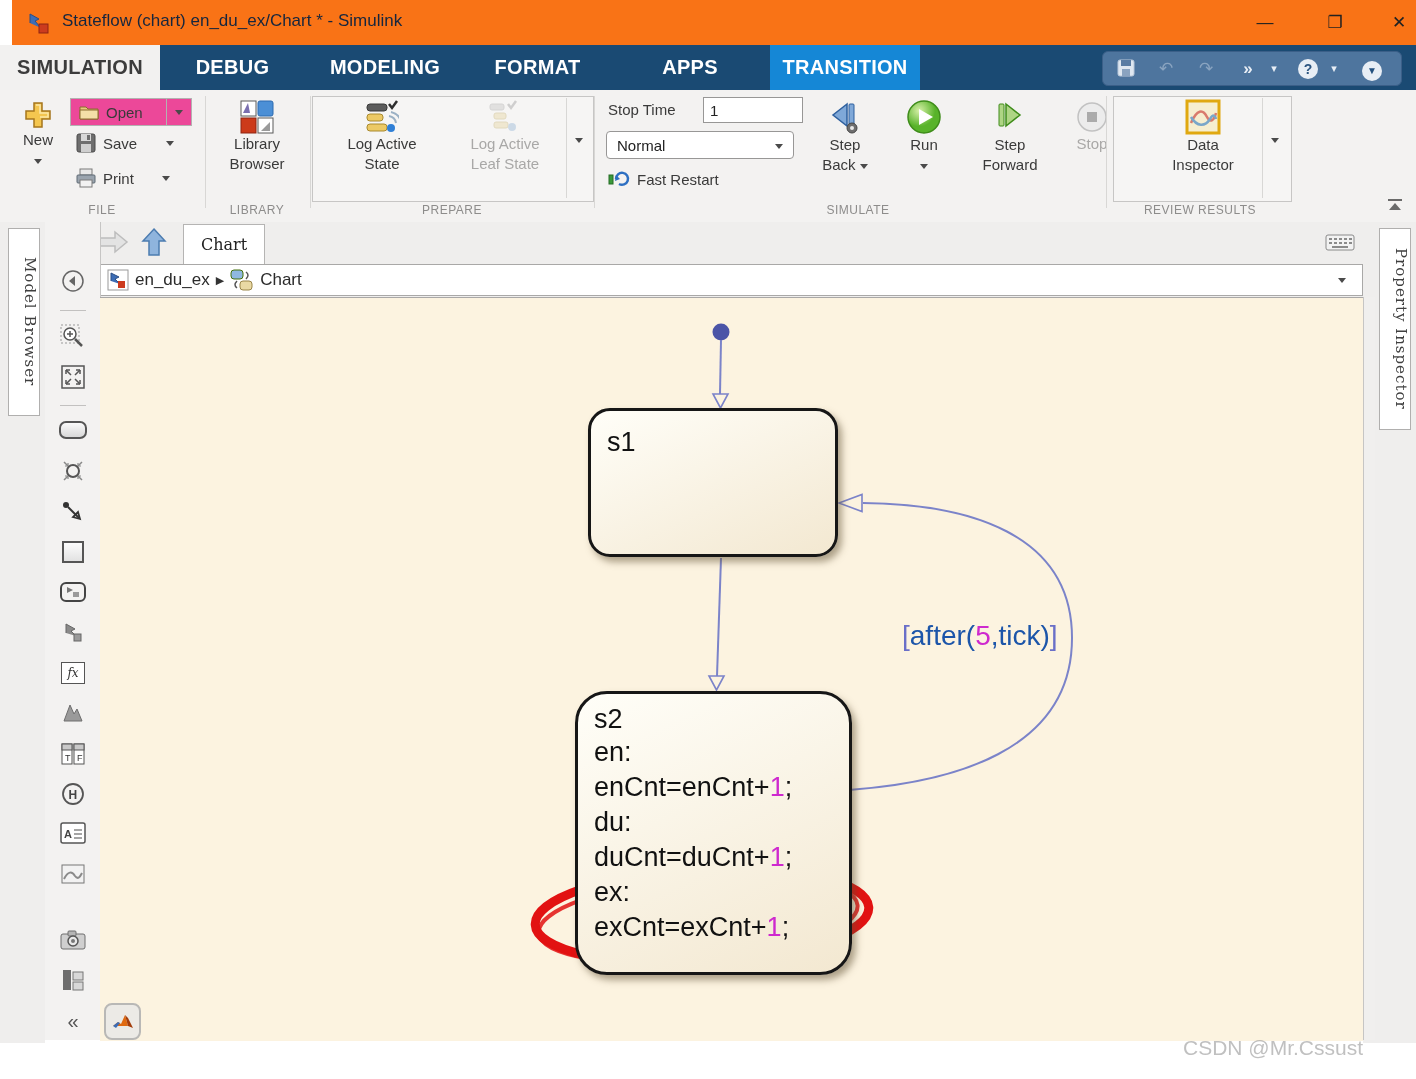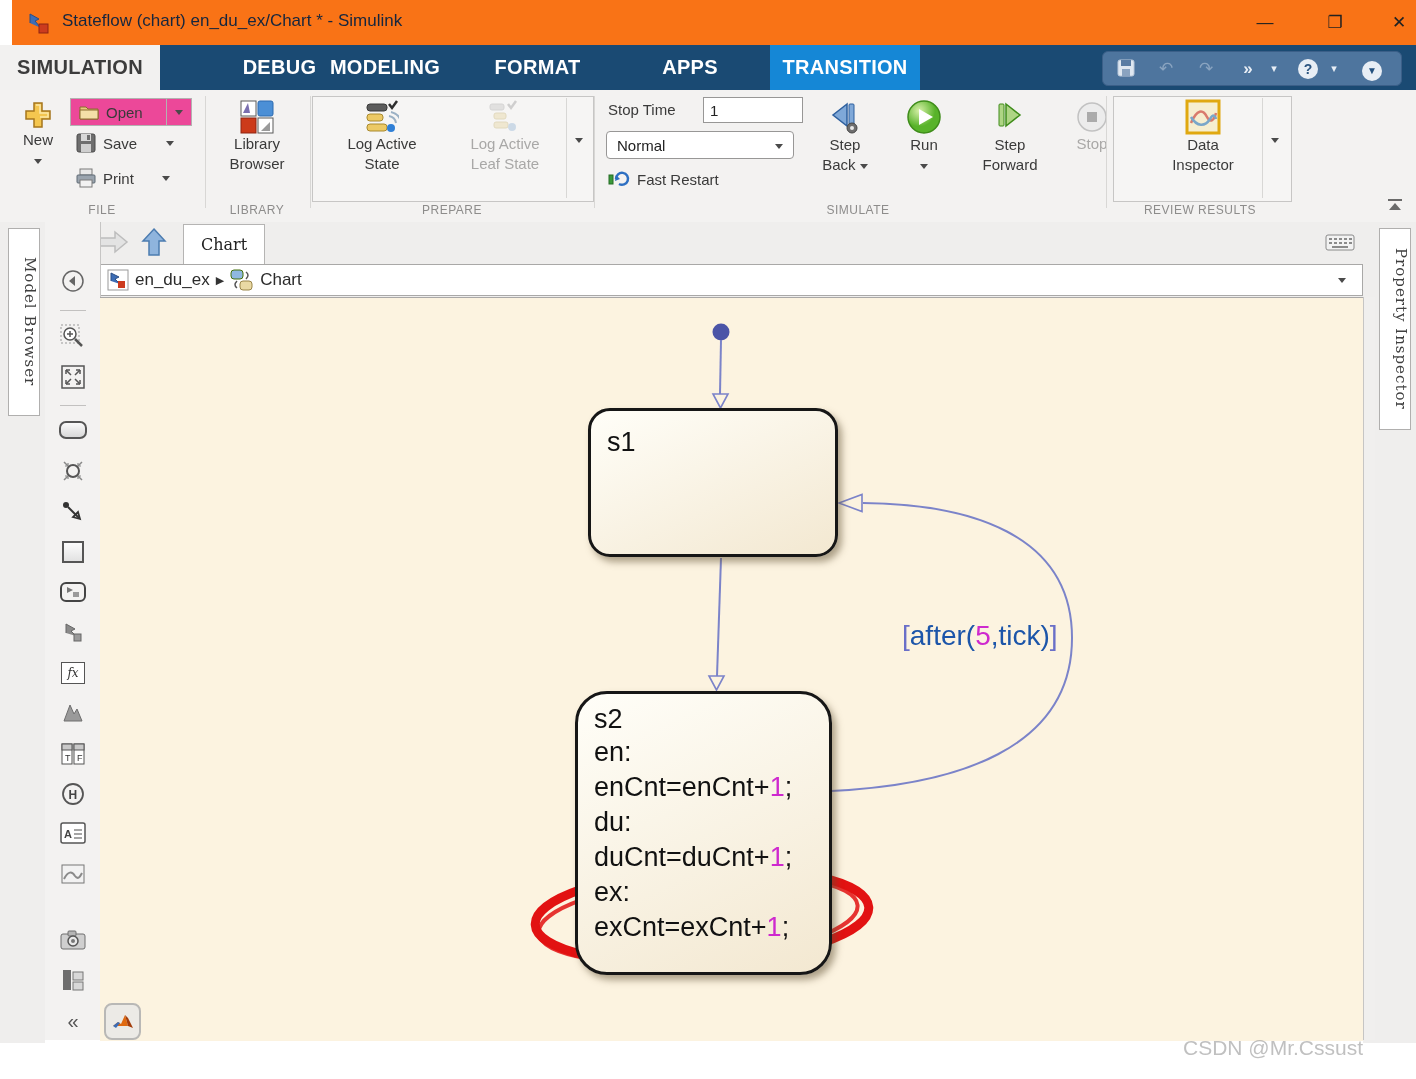--- a/index.html
+++ b/index.html
@@ -47,21 +47,21 @@
   .vtab{position:absolute;background:#fff;border:1px solid #b0afae;writing-mode:vertical-rl;text-align:center;font-family:"DejaVu Serif",serif;font-size:15px;color:#3f3f3f;letter-spacing:1px;}
   #right-rail{position:absolute;left:1363px;top:222px;width:53px;height:821px;background:#efeeed;}
   #canvas-scrollbar{position:absolute;left:1363px;top:297px;width:11px;height:743px;background:#f0efee;border-left:1px solid #c6c5c4;}
   .ltool{position:absolute;left:58px;width:30px;height:30px;display:flex;align-items:center;justify-content:center;color:#555;}
   .hdiv{position:absolute;left:60px;width:26px;height:1px;background:#c2c1c0;}
   
   #canvas{position:absolute;left:100px;top:297px;width:1263px;height:743px;background:var(--canvas-bg);border-top:1px solid #a9a8a7;overflow:hidden;}
   #diagram-svg{position:absolute;left:0;top:0;}
   .state{position:absolute;border:3px solid #161616;background:linear-gradient(155deg,#fffef8 0%,#f3e8d1 100%);box-shadow:4px 5px 7px rgba(95,80,50,.5);box-sizing:border-box;}
   #state-s1{left:488px;top:110px;width:250px;height:149px;border-radius:22px;}
-  #state-s2{left:475px;top:393px;width:257px;height:284px;border-radius:32px;}
+  #state-s2{left:475px;top:393px;width:277px;height:284px;border-radius:32px;}
   .state-title{font-size:27px;color:#111;padding:16px 0 0 16px;}
   .codeline{font-size:27px;color:#111;padding-left:16px;line-height:35px;white-space:nowrap;}
   .num{color:var(--magenta);}
   #trans-label{position:absolute;left:802px;top:322px;font-size:28px;white-space:nowrap;}
   #trans-label .br{color:#6a6fc8;}
   #trans-label .kw{color:var(--kw-blue);}
   #matlab-badge{position:absolute;left:4px;top:705px;width:33px;height:33px;border:2px solid #b9b8b6;border-radius:8px;background:#eceae6;display:flex;align-items:center;justify-content:center;}
   
   #statusbar{position:absolute;left:0;top:1043px;width:1416px;height:36px;background:#f1f0ef;border-top:1px solid #c6c5c4;}
   #status-ready{position:absolute;left:16px;top:8px;font-size:16px;color:#1d1d1d;}
@@ -85,21 +85,21 @@
       </svg>
     </span>
     <span id="title-text">Stateflow (chart) en_du_ex/Chart * - Simulink</span>
     <span class="winbtn" style="right:140px;">—</span>
     <span class="winbtn" style="right:70px;">❐</span>
     <span class="winbtn" style="right:6px;">✕</span>
   </div>
 
   <div id="tabrow">
     <div class="rtab active" style="left:0;width:160px;">SIMULATION</div>
-    <div class="rtab" style="left:160px;width:145px;margin-left:47px;">DEBUG</div>
+    <div class="rtab" style="left:160px;width:145px;">DEBUG</div>
     <div class="rtab" style="left:305px;width:160px;">MODELING</div>
     <div class="rtab" style="left:465px;width:145px;">FORMAT</div>
     <div class="rtab" style="left:610px;width:160px;">APPS</div>
     <div class="rtab highlight" style="left:770px;width:150px;">TRANSITION</div>
     <div id="quickbar">
       <span class="qitem" style="left:8px;width:30px;">
         <svg width="18" height="18" viewBox="0 0 18 18" style="margin:7px auto 0;">
           <rect x="1" y="1" width="16" height="16" rx="2" fill="#dfe7f0" stroke="#b9c8da"></rect>
           <rect x="4" y="1" width="10" height="6" fill="#5a7ca3"></rect>
           <rect x="5" y="10" width="8" height="7" fill="#8aa3c0"></rect>

